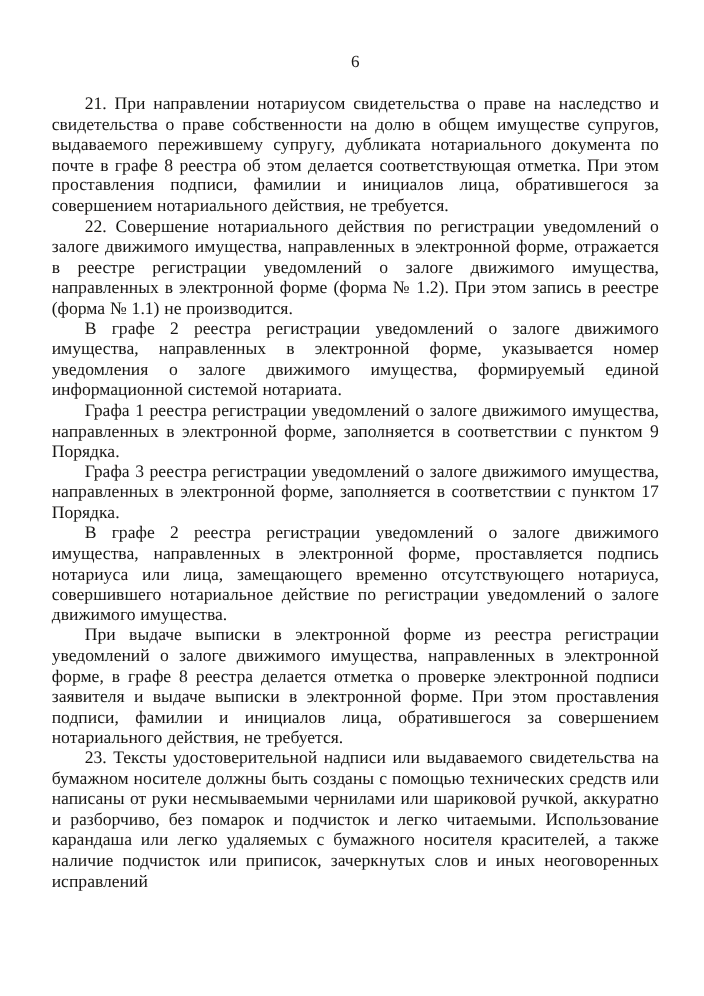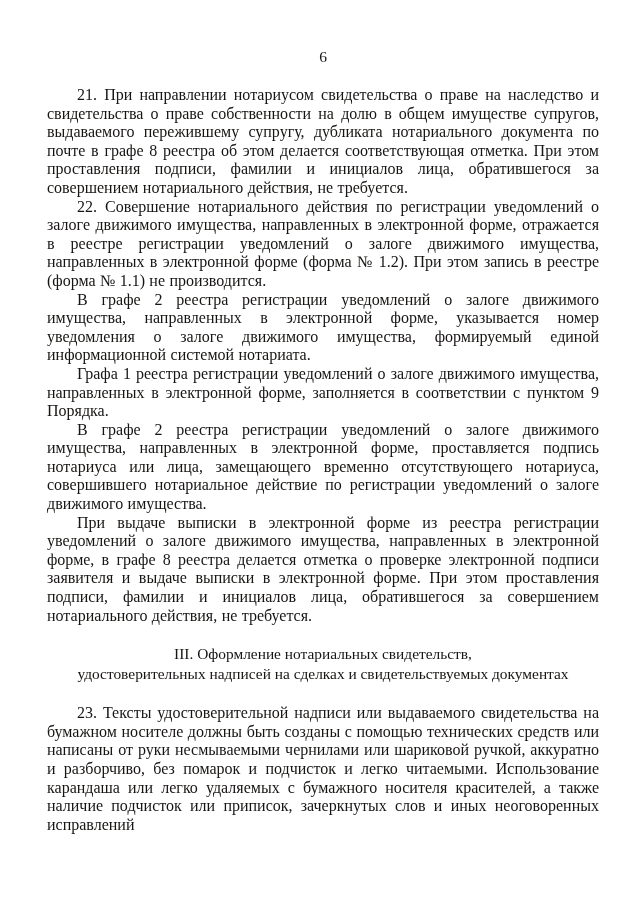--- a/index.html
+++ b/index.html
@@ -54,26 +54,23 @@
 
     <p class="para">21. При направлении нотариусом свидетельства о праве на наследство и свидетельства о праве собственности на долю в общем имуществе супругов, выдаваемого пережившему супругу, дубликата нотариального документа по почте в графе 8 реестра об этом делается соответствующая отметка. При этом проставления подписи, фамилии и инициалов лица, обратившегося за совершением нотариального действия, не требуется.</p>
 
     <p class="para">22. Совершение нотариального действия по регистрации уведомлений о залоге движимого имущества, направленных в электронной форме, отражается в реестре регистрации уведомлений о залоге движимого имущества, направленных в электронной форме (форма № 1.2). При этом запись в реестре (форма № 1.1) не производится.</p>
 
 
     <p class="para">В графе 2 реестра регистрации уведомлений о залоге движимого имущества, направленных в электронной форме, указывается номер уведомления о залоге движимого имущества, формируемый единой информационной системой нотариата.</p>
 
     <p class="para">Графа 1 реестра регистрации уведомлений о залоге движимого имущества, направленных в электронной форме, заполняется в соответствии с пунктом 9 Порядка.</p>
 
+    <p class="para">Графа 3 реестра регистрации уведомлений о залоге движимого имущества, направленных в электронной форме, заполняется в соответствии с пунктом 17 Порядка.</p>
 
     <p class="para">В графе 2 реестра регистрации уведомлений о залоге движимого имущества, направленных в электронной форме, проставляется подпись нотариуса или лица, замещающего временно отсутствующего нотариуса, совершившего нотариальное действие по регистрации уведомлений о залоге движимого имущества.</p>
 
     <p class="para">При выдаче выписки в электронной форме из реестра регистрации уведомлений о залоге движимого имущества, направленных в электронной форме, в графе 8 реестра делается отметка о проверке электронной подписи заявителя и выдаче выписки в электронной форме. При этом проставления подписи, фамилии и инициалов лица, обратившегося за совершением нотариального действия, не требуется.</p>
 
-    <h3 class="section-heading">
-      <span class="heading-line">III. Оформление нотариальных свидетельств,</span>
-      <span class="heading-line">удостоверительных надписей на сделках и свидетельствуемых документах</span>
-    </h3>
 
     <p class="para">23. Тексты удостоверительной надписи или выдаваемого свидетельства на бумажном носителе должны быть созданы с помощью технических средств или написаны от руки несмываемыми чернилами или шариковой ручкой, аккуратно и разборчиво, без помарок и подчисток и легко читаемыми. Использование карандаша или легко удаляемых с бумажного носителя красителей, а также наличие подчисток или приписок, зачеркнутых слов и иных неоговоренных исправлений</p>
 
   </div>
 </div>
 
 </body></html>

